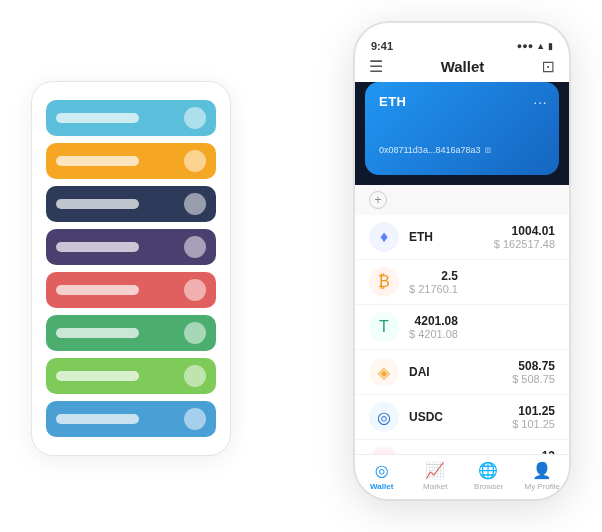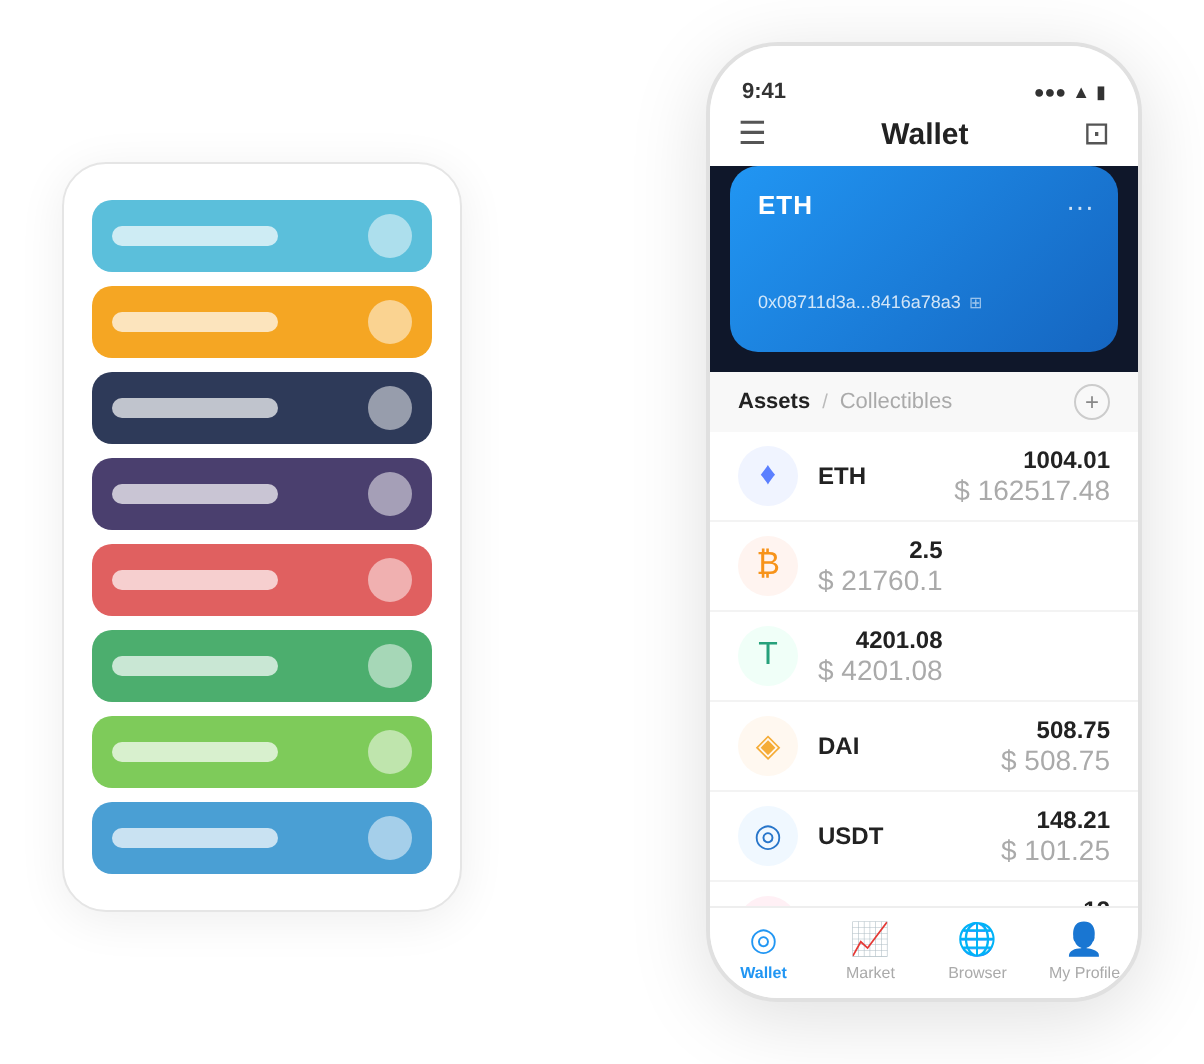--- a/index.html
+++ b/index.html
@@ -241,21 +241,21 @@
       text-align: right;
     }
 
     .asset-amount-primary {
       font-size: 12px;
       font-weight: 600;
       color: #222;
     }
 
     .asset-amount-secondary {
-      font-size: 14px;
+      font-size: 11px;
       color: #aaa;
     }
 
     
     .phone-nav {
       background: #fff;
       border-top: 1px solid #eee;
       display: flex;
       padding: 6px 0 8px;
     }
@@ -343,25 +343,20 @@
       <div class="eth-card">
         <div class="eth-card-title">ETH</div>
         <div class="eth-card-address">
           <span>0x08711d3a...8416a78a3</span>
           <span class="copy-icon">⊞</span>
         </div>
         <div class="eth-card-dots">···</div>
       </div>
 
       <div class="assets-header">
-        <div class="assets-tabs">
-          <span class="assets-tab-active">Assets</span>
-          <span class="assets-tab-divider">/</span>
-          <span class="assets-tab-inactive">Collectibles</span>
-        </div>
         <div class="assets-add">+</div>
       </div>
 
       <div id="asset-list">
           <div class="asset-row">
             <div class="asset-icon" style="background: rgb(240, 244, 255); color: rgb(91, 127, 255);">♦</div>
             <div class="asset-name">ETH</div>
             <div class="asset-amounts">
               <div class="asset-amount-primary">1004.01</div>
               <div class="asset-amount-secondary">$ 162517.48</div>
@@ -384,23 +379,23 @@
           <div class="asset-row">
             <div class="asset-icon" style="background: rgb(255, 248, 240); color: rgb(245, 172, 55);">◈</div>
             <div class="asset-name">DAI</div>
             <div class="asset-amounts">
               <div class="asset-amount-primary">508.75</div>
               <div class="asset-amount-secondary">$ 508.75</div>
             </div>
           </div>
           <div class="asset-row">
             <div class="asset-icon" style="background: rgb(240, 248, 255); color: rgb(39, 117, 202);">◎</div>
-            <div class="asset-name">USDT</div>
-            <div class="asset-amounts">
-              <div class="asset-amount-primary">148.21</div>
+            <div class="asset-name">USDC</div>
+            <div class="asset-amounts">
+              <div class="asset-amount-primary">101.25</div>
               <div class="asset-amount-secondary">$ 101.25</div>
             </div>
           </div>
           <div class="asset-row">
             <div class="asset-icon" style="background: rgb(255, 240, 245); color: rgb(224, 68, 106);">🐦</div>
             <div class="asset-name">TFT</div>
             <div class="asset-amounts">
               <div class="asset-amount-primary">13</div>
               <div class="asset-amount-secondary">0</div>
             </div>

